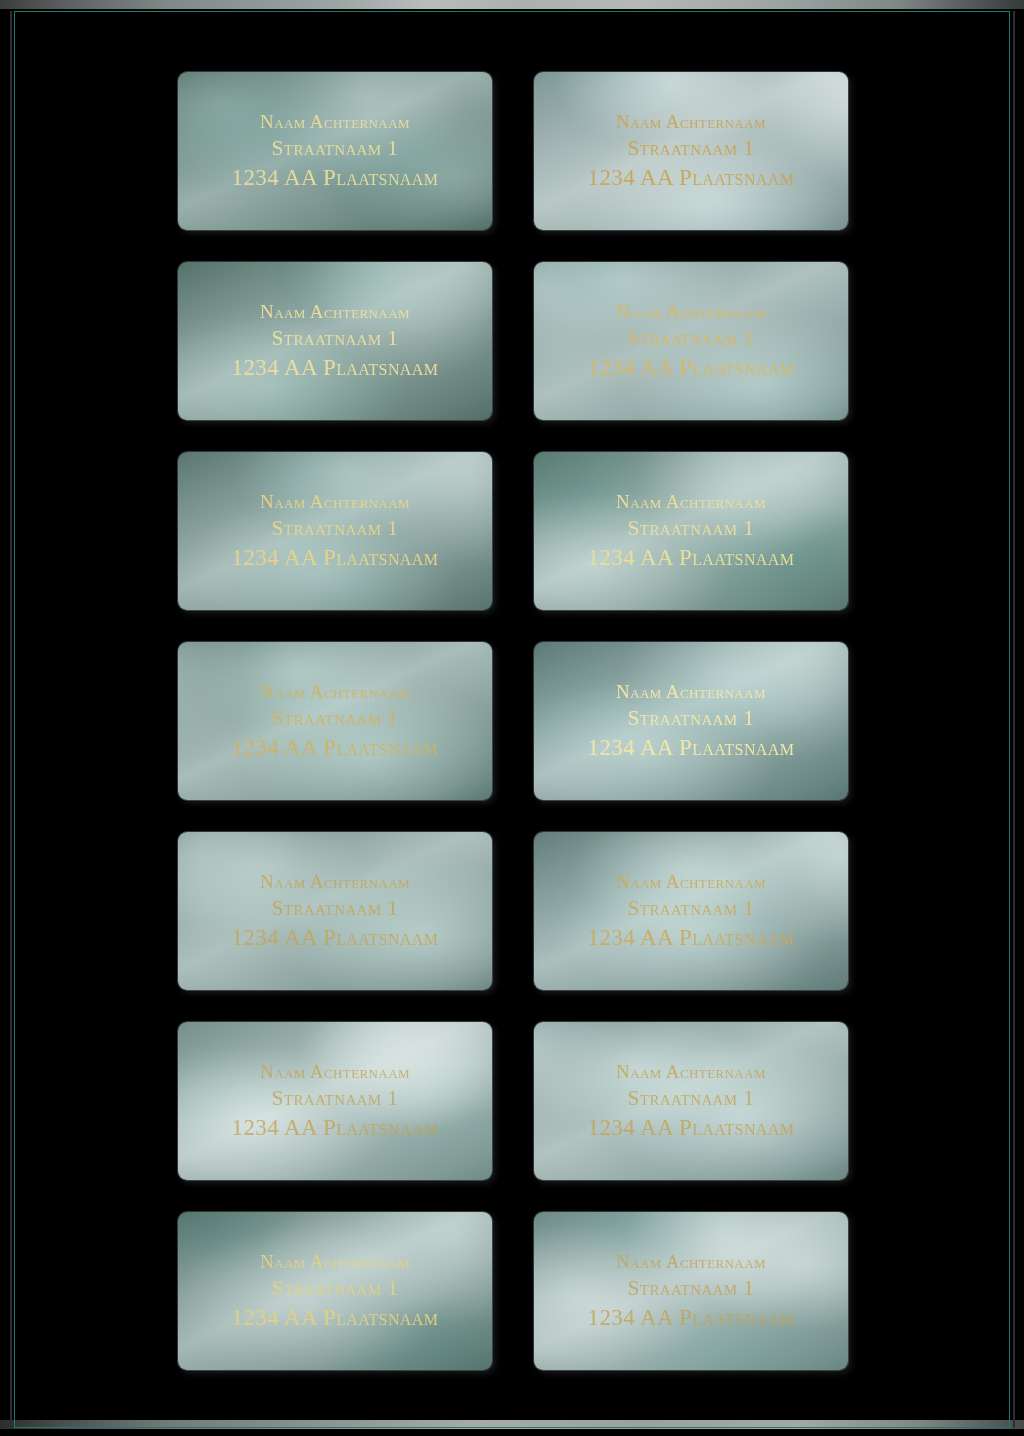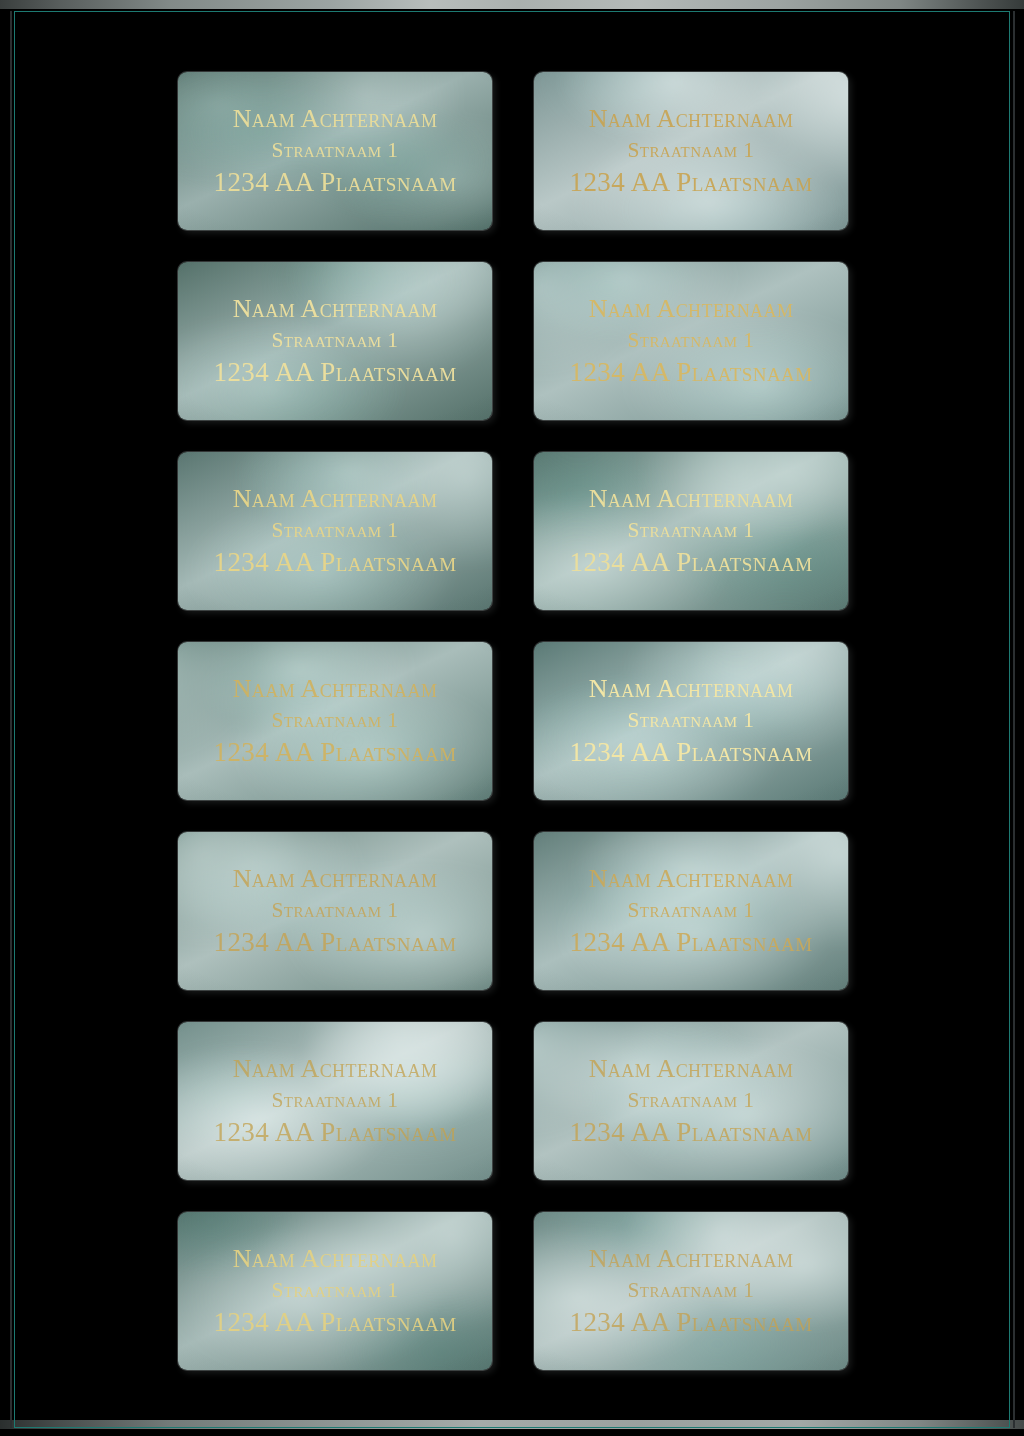--- a/index.html
+++ b/index.html
@@ -129,23 +129,23 @@
     line-height: 1.32;
     padding: 0 10px;
     font-variant: small-caps;
     letter-spacing: .4px;
     font-family: "Liberation Serif", "DejaVu Serif", serif;
   }
   .card-text .line {
     display: block;
     white-space: nowrap;
   }
-  .card-text .line-name { font-size: 26px; }
+  .card-text .line-name { font-size: 19px; }
   .card-text .line-street { font-size: 21.5px; }
-  .card-text .line-city { font-size: 27px; }
+  .card-text .line-city { font-size: 23px; }
 </style>
 </head>
 <body>
 
 <div id="page">
 
   <div class="edge-strip top"></div>
   <div class="edge-strip bottom"></div>
 
   <div class="guide-line v-left"></div>

